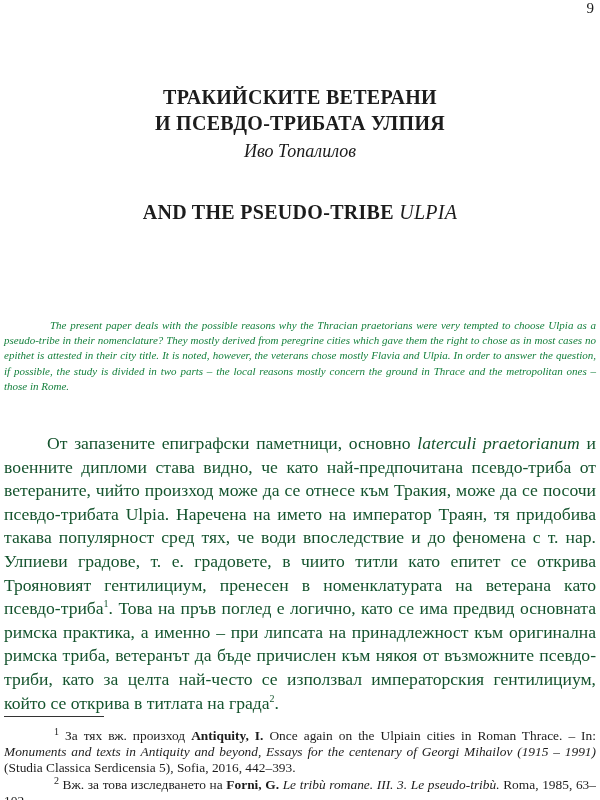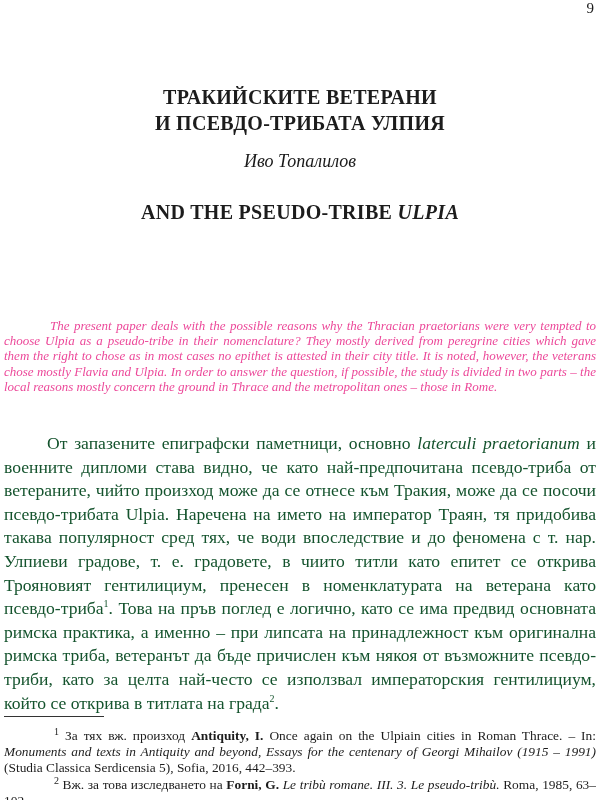--- a/index.html
+++ b/index.html
@@ -11,26 +11,26 @@
     position: absolute; top: 0px; right: 6px; font-size: 15px;
   }
   .title-block { position: absolute; left: 0; width: 600px; text-align: center; }
   .title-bg { top: 84px; }
   .title-en { top: 199px; }
   .title-line {
     font-weight: bold; font-size: 20px; line-height: 26px; letter-spacing: 0.3px;
     color: #1c1c1c;
   }
   .author {
-    font-style: italic; font-size: 18px; line-height: 26px; margin-top: 12px;
+    font-style: italic; font-size: 18px; line-height: 26px; margin-top: 2px;
   }
   .abstract {
     position: absolute; top: 318px; left: 4px; width: 592px;
-    font-style: italic; font-size: 13px; line-height: 15.2px;
-    text-align: justify; text-align-last: left; color: #ec4899;
+    font-style: italic; font-size: 11px; line-height: 15.2px;
+    text-align: justify; text-align-last: left; color: #15803d;
   }
   .abstract .indent { display: inline-block; width: 46px; }
   .body-text {
     position: absolute; top: 432px; left: 4px; width: 592px;
     font-size: 17.6px; line-height: 23.6px; text-align: justify; color: #14532d;
   }
   .body-text .indent { display: inline-block; width: 43px; }
   sup { font-size: 10px; line-height: 0; vertical-align: super; }
   .fn-rule {
     position: absolute; top: 716px; left: 4px; width: 100px; height: 0;
@@ -50,21 +50,21 @@
 
 <div class="page-number">9</div>
 
 <div class="title-block title-bg">
   <div class="title-line">ТРАКИЙСКИТЕ ВЕТЕРАНИ</div>
   <div class="title-line">И ПСЕВДО-ТРИБАТА УЛПИЯ</div>
   <div class="author">Иво Топалилов</div>
 </div>
 
 <div class="title-block title-en">
-  <div class="title-line"><span>AND THE PSEUDO-TRIBE </span><span class="i" style="font-weight:bold">ULPIA</span></div>
+  <div class="title-line"><span>AND THE PSEUDO-TRIBE </span><span class="i" style="font-weight:normal">ULPIA</span></div>
 </div>
 
 <div class="abstract"><span class="indent"></span><span>The present paper deals with the possible reasons why the Thracian praetorians were very tempted to choose Ulpia as a pseudo-tribe in their nomenclature? They mostly derived from peregrine cities which gave them the right to chose as in most cases no epithet is attested in their city title. It is noted, however, the veterans chose mostly Flavia and Ulpia. In order to answer the question, if possible, the study is divided in two parts – the local reasons mostly concern the ground in Thrace and the metropolitan ones – those in Rome.</span></div>
 
 <div class="body-text"><span class="indent"></span><span>От запазените епиграфски паметници, основно </span><span class="i">laterculi praetorianum</span><span> и военните дипломи става видно, че като най-предпочитана псевдо-триба от ветераните, чийто произход може да се отнесе към Тракия, може да се посочи псевдо-трибата Ulpia. Наречена на името на император Траян, тя придобива такава популярност сред тях, че води впоследствие и до феномена с т. нар. Улпиеви градове, т. е. градовете, в чиито титли като епитет се открива Трояновият гентилициум, пренесен в номенклатурата на ветерана като псевдо-триба</span><sup>1</sup><span>. Това на пръв поглед е логично, като се има предвид основната римска практика, а именно – при липсата на принадлежност към оригинална римска триба, ветеранът да бъде причислен към някоя от възможните псевдо-триби, като за целта най-често се използвал императорския гентилициум, който се открива в титлата на града</span><sup>2</sup><span>.</span></div>
 
 <div class="fn-rule"></div>
 
 <div class="footnotes">
   <p><span class="indent"></span><sup>1</sup><span> За тях вж. произход </span><span class="b">Antiquity, I.</span><span> Once again on the Ulpiain cities in Roman Thrace. – In: </span><span class="i">Monuments and texts in Antiquity and beyond, Essays for the centenary of Georgi Mihailov (1915 – 1991)</span><span> (Studia Classica Serdicensia 5), Sofia, 2016, 442–393.</span></p>

